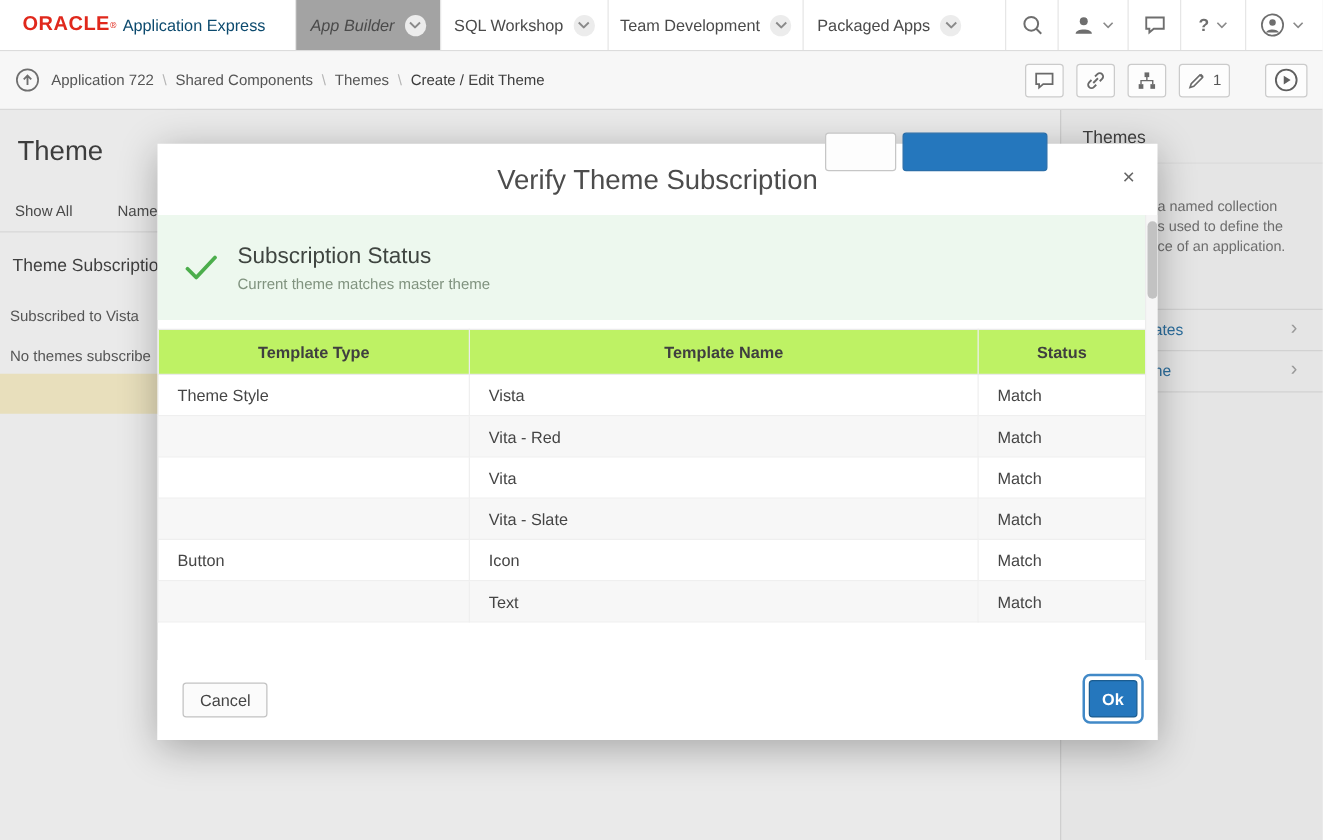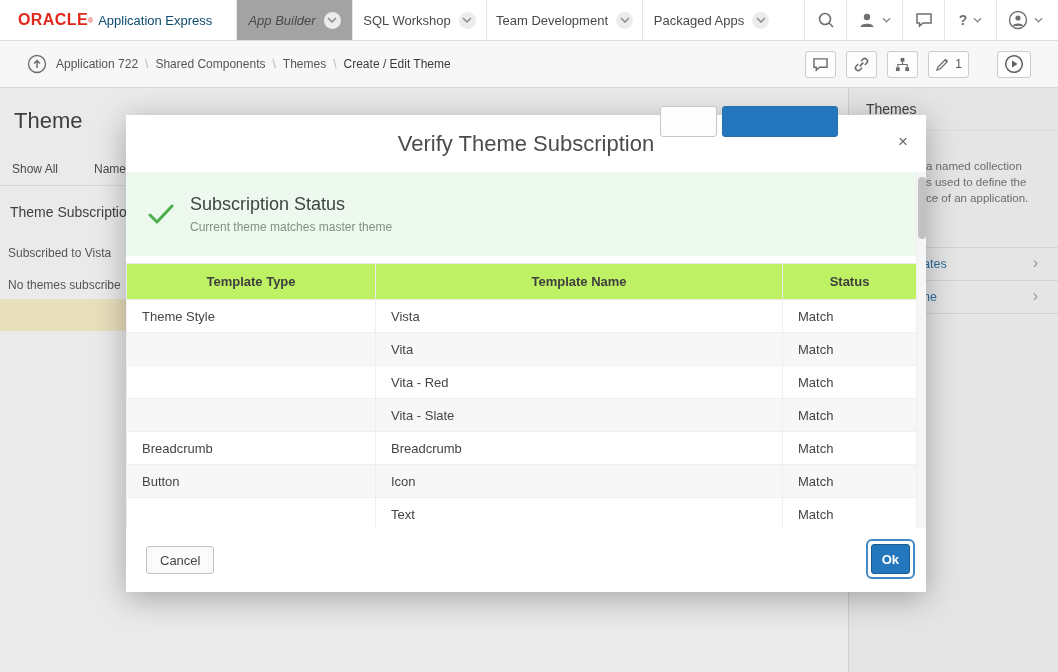--- a/index.html
+++ b/index.html
@@ -34,21 +34,21 @@
   .nav-btn {
     display:flex; align-items:center; justify-content:center; gap:6px;
     border-left:1px solid #e6e6e6; cursor:pointer;
   }
   .qmark { font-size:14px; color:#6e6e6e; font-weight:bold; }
 
   
   .crumb-bar {
     position:absolute; top:41px; left:0; right:0; height:47px;
     background:#f7f7f7; border-bottom:1px solid #d9d9d9;
-    display:flex; align-items:center; padding:0 27px; z-index:6;
+    display:flex; align-items:center; padding:0 12px; z-index:6;
   }
   .up-icon { margin-right:2px; cursor:pointer; }
   .crumb { font-size:12px; color:#555; margin:0 7px; cursor:pointer; white-space:nowrap; }
   .crumb.last { color:#3c3c3c; }
   .crumb-sep { color:#b5b5b5; font-size:12px; }
   .crumb-tools { margin-left:auto; display:flex; gap:10px; align-items:center; }
   .tool-btn {
     height:27px; min-width:31px; background:#fdfdfd; border:1px solid #cbcbcb; border-radius:3px;
     display:flex; align-items:center; justify-content:center; gap:5px; padding:0 6px; cursor:pointer;
   }
@@ -366,36 +366,31 @@
         </tr>
       </thead>
       <tbody>
         <tr>
           <td>Theme Style</td>
           <td>Vista</td>
           <td>Match</td>
         </tr>
         <tr>
           <td></td>
+          <td>Vita - Red</td>
+          <td>Match</td>
+        </tr>
+        <tr>
+          <td></td>
           <td>Vita</td>
-          <td>Match</td>
-        </tr>
-        <tr>
-          <td></td>
-          <td>Vita - Red</td>
           <td>Match</td>
         </tr>
         <tr>
           <td></td>
           <td>Vita - Slate</td>
-          <td>Match</td>
-        </tr>
-        <tr>
-          <td>Breadcrumb</td>
-          <td>Breadcrumb</td>
           <td>Match</td>
         </tr>
         <tr>
           <td>Button</td>
           <td>Icon</td>
           <td>Match</td>
         </tr>
         <tr>
           <td></td>
           <td>Text</td>

